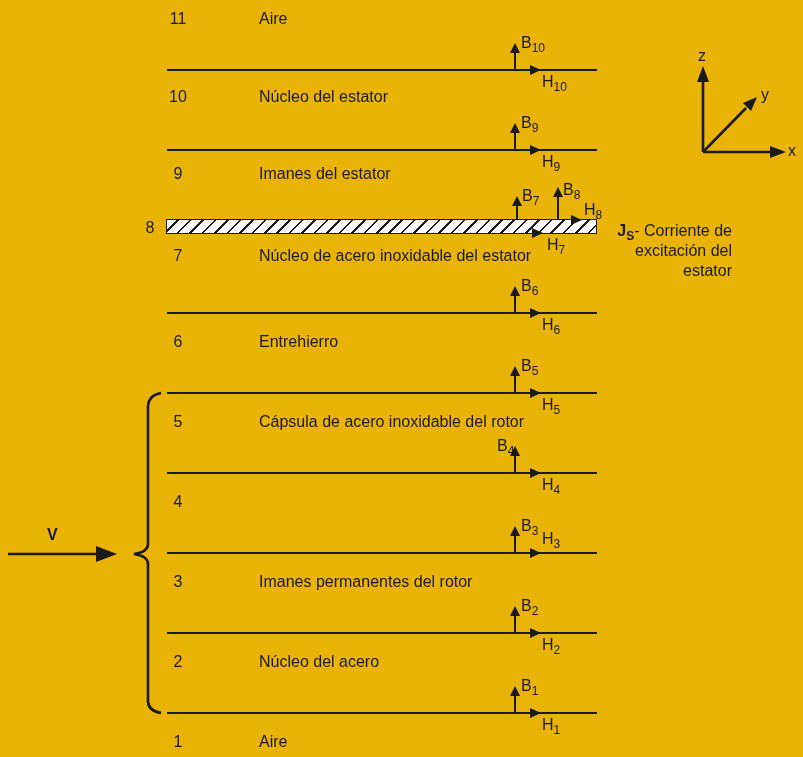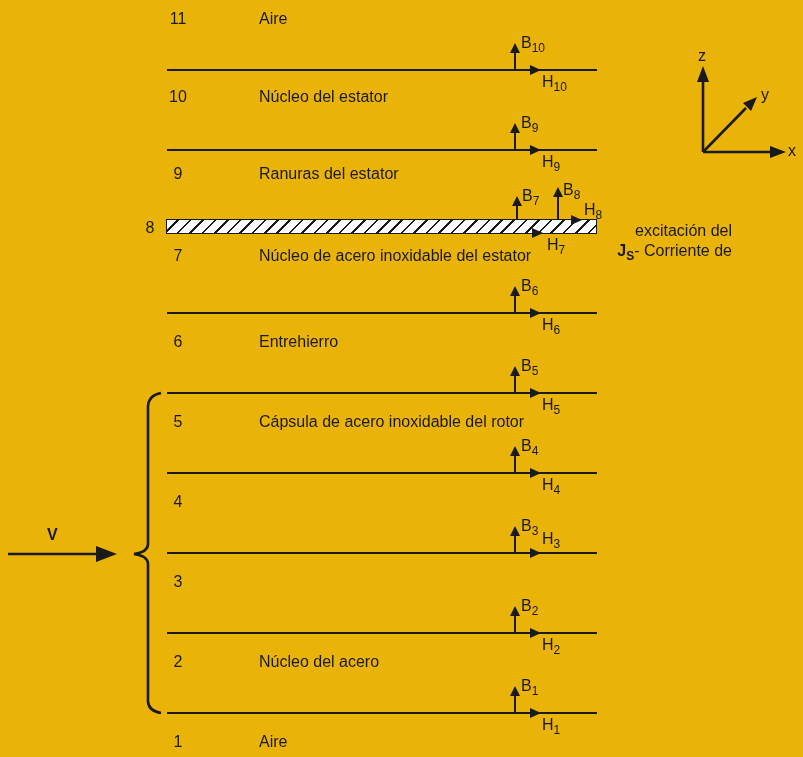--- a/index.html
+++ b/index.html
@@ -47,36 +47,37 @@
 
   <div class="band"></div>
 
   <div class="num" style="top:10px">11</div>
   <div class="lname" style="top:10px">Aire</div>
 
   <div class="num" style="top:88px">10</div>
   <div class="lname" style="top:88px">Núcleo del estator</div>
 
   <div class="num" style="top:165px">9</div>
-  <div class="lname" style="top:165px">Ranuras del estator</div>
+  <div class="lname" style="top:165px">Imanes del estator</div>
 
   <div class="num" style="left:135px; top:219px">8</div>
 
   <div class="num" style="top:247px">7</div>
   <div class="lname" style="top:247px">Núcleo de acero inoxidable del estator</div>
 
   <div class="num" style="top:333px">6</div>
   <div class="lname" style="top:333px">Entrehierro</div>
 
   <div class="num" style="top:413px">5</div>
   <div class="lname" style="top:413px">Cápsula de acero inoxidable del rotor</div>
 
   <div class="num" style="top:493px">4</div>
 
   <div class="num" style="top:573px">3</div>
+  <div class="lname" style="top:573px">Imanes permanentes del rotor</div>
 
   <div class="num" style="top:653px">2</div>
   <div class="lname" style="top:653px">Núcleo del acero</div>
 
   <div class="num" style="top:733px">1</div>
   <div class="lname" style="top:733px">Aire</div>
 
   <div>
     <div class="shaft-v" style="left:514px; top:53px; height:17px"></div>
     <div class="tri-up" style="left:510px; top:43px"></div>
@@ -121,21 +122,21 @@
     <div class="shaft-v" style="left:514px; top:376px; height:17px"></div>
     <div class="tri-up" style="left:510px; top:366px"></div>
     <div class="vlabel" style="left:521px; top:358px"><span>B</span><sub>5</sub></div>
     <div class="tri-right" style="left:530px; top:388px"></div>
     <div class="vlabel" style="left:542px; top:397px"><span>H</span><sub>5</sub></div>
   </div>
 
   <div>
     <div class="shaft-v" style="left:514px; top:456px; height:17px"></div>
     <div class="tri-up" style="left:510px; top:446px"></div>
-    <div class="vlabel" style="left:521px; top:438px"><span>B</span><sub>4</sub></div>
+    <div class="vlabel" style="left:497px; top:438px"><span>B</span><sub>4</sub></div>
     <div class="tri-right" style="left:530px; top:468px"></div>
     <div class="vlabel" style="left:542px; top:477px"><span>H</span><sub>4</sub></div>
   </div>
 
   <div>
     <div class="shaft-v" style="left:514px; top:536px; height:17px"></div>
     <div class="tri-up" style="left:510px; top:526px"></div>
     <div class="vlabel" style="left:521px; top:518px"><span>B</span><sub>3</sub></div>
     <div class="tri-right" style="left:530px; top:548px"></div>
     <div class="vlabel" style="left:542px; top:531px"><span>H</span><sub>3</sub></div>
@@ -151,22 +152,23 @@
 
   <div>
     <div class="shaft-v" style="left:514px; top:696px; height:17px"></div>
     <div class="tri-up" style="left:510px; top:686px"></div>
     <div class="vlabel" style="left:521px; top:678px"><span>B</span><sub>1</sub></div>
     <div class="tri-right" style="left:530px; top:708px"></div>
     <div class="vlabel" style="left:542px; top:717px"><span>H</span><sub>1</sub></div>
   </div>
 
   <div class="note">
+    <div><b><span>J</span><sub>S</sub></b><span>- Corriente de</span></div>
     <div>excitación del</div>
-    <div><b><span>J</span><sub>S</sub></b><span>- Corriente de</span></div>
+    <div>estator</div>
   </div>
 
   <div class="v-big">V</div>
   <div class="axlabel" style="left:698px; top:48px">z</div>
   <div class="axlabel" style="left:761px; top:87px">y</div>
   <div class="axlabel" style="left:788px; top:143px">x</div>
 
   <svg class="overlay" width="803" height="757" viewBox="0 0 803 757">
     <g stroke="#1a1a1a" stroke-width="2.6" fill="none">
       <path d="M161,393 Q149,395 148,406 L148,544 Q148,552 134,554 Q148,556 148,564 L148,702 Q149,711 161,713"></path>

